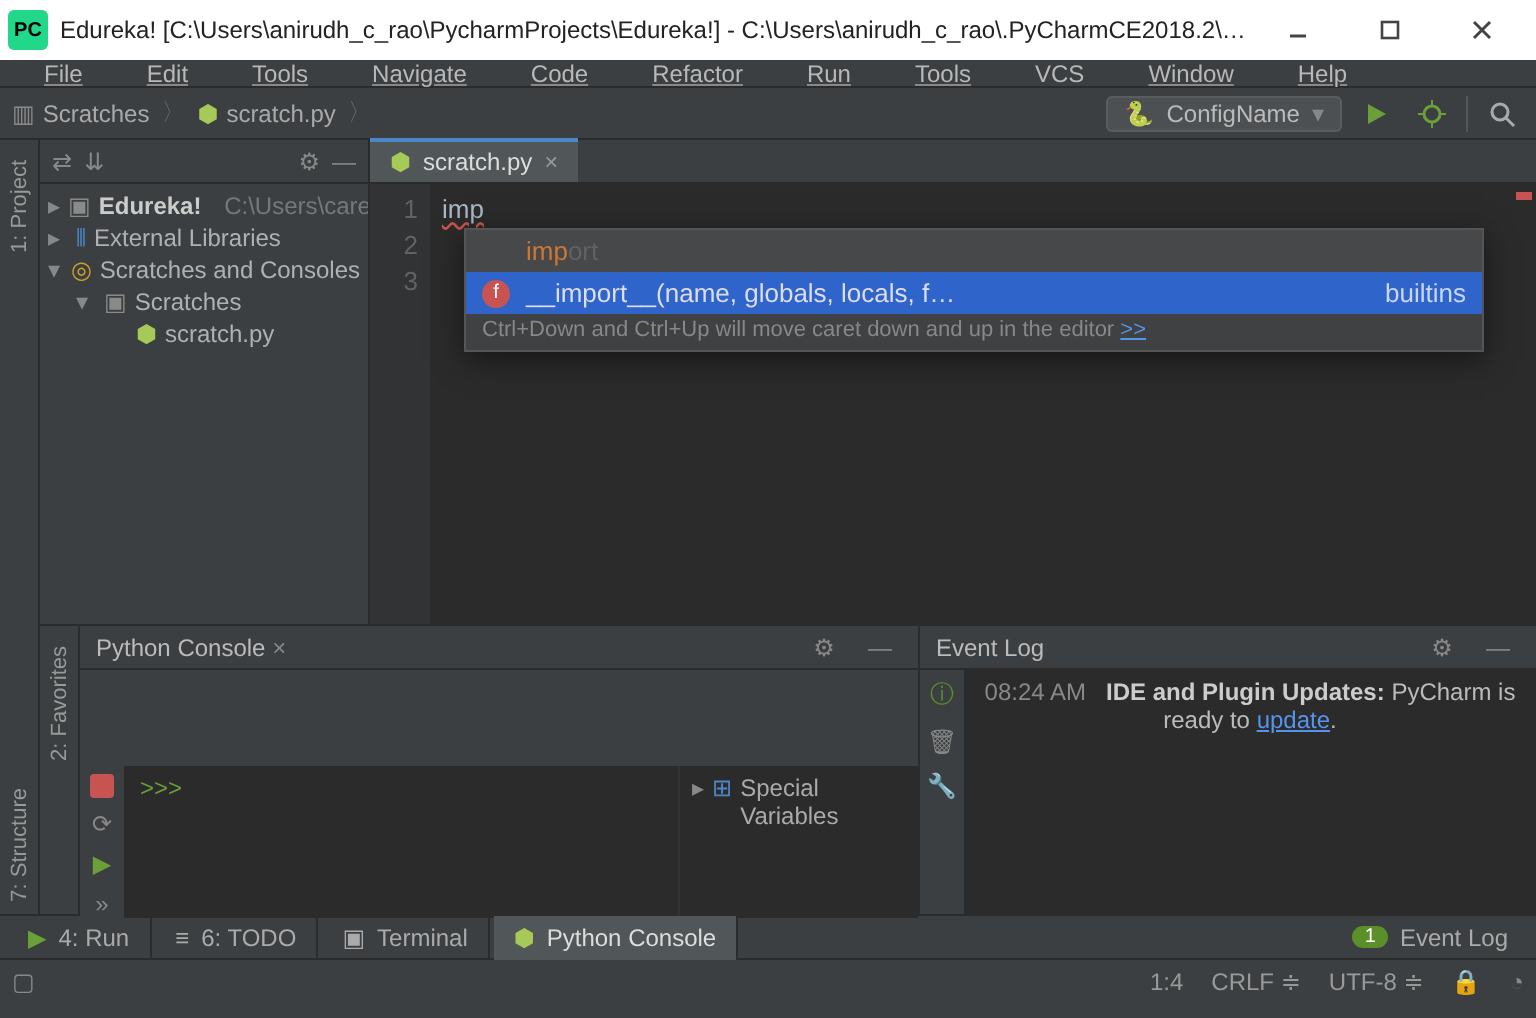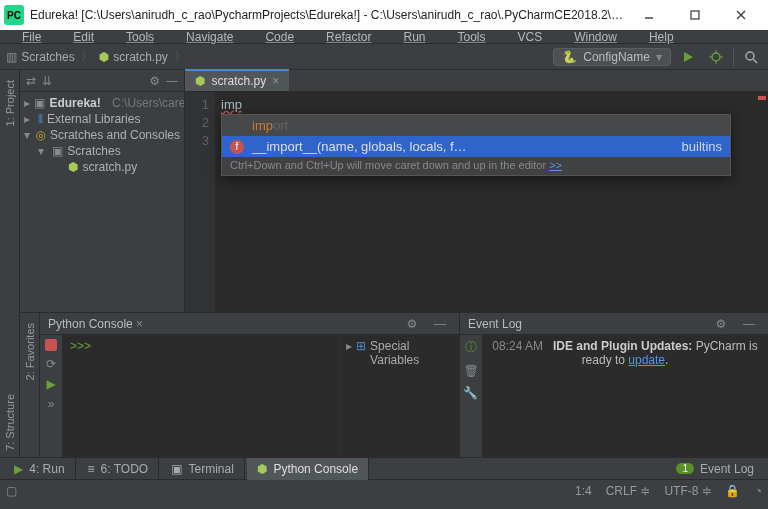--- a/index.html
+++ b/index.html
@@ -41,32 +41,32 @@
   .editor-wrap { flex:1; display:flex; flex-direction:column; background:#2b2b2b; position:relative;}
   .editor-tabs { height:22px; background:#3c3f41; display:flex; align-items:flex-end; border-bottom:1px solid #2b2b2b;}
   .ed-tab { height:22px; background:#515658; padding:0 10px; display:flex; align-items:center; gap:6px; color:#ddd; border-top:2px solid #4a88c7; position:relative;}
   .ed-tab .close { color:#999;}
   .gutter-and-code { flex:1; display:flex; font-family:"Consolas","Courier New",monospace; font-size:13px; position:relative;}
   .gutter { width:30px; background:#313335; color:#606366; text-align:right; padding:4px 6px 0 0;}
   .gutter div { height:18px; line-height:18px;}
   .code { flex:1; padding:4px 0 0 6px; color:#a9b7c6; position:relative;}
   .code .line { height:18px; line-height:18px;}
   .kw { color:#cc7832;} .dim { color:#606366;}
-  .autocomplete { position:absolute; left:6px; top:22px; width:510px; background:#46484a; border:1px solid #555; box-shadow:0 4px 14px rgba(0,0,0,.5); font-family:"Consolas","Courier New",monospace;}
+  .autocomplete { position:absolute; left:17px; top:22px; width:510px; background:#46484a; border:1px solid #555; box-shadow:0 4px 14px rgba(0,0,0,.5); font-family:"Consolas","Courier New",monospace;}
   .ac-row { display:flex; align-items:center; padding:3px 8px; gap:8px;}
   .ac-row.sel { background:#2f65ca; color:#fff;}
   .ac-row .ac-icon { width:14px; height:14px; border-radius:7px; display:flex; align-items:center; justify-content:center; font-size:10px;}
   .ac-row.sel .ac-right { margin-left:auto; color:#c9d7ff;}
   .ac-row .ac-right { margin-left:auto; color:#888;}
   .ac-hint { font-family:"Segoe UI"; font-size:11px; color:#888; padding:2px 8px 4px; background:#3f4143;}
   .ac-hint a { color:#5394ec; text-decoration:underline;}
   .err-stripe { position:absolute; right:2px; top:4px; width:8px; height:4px; background:#c75450;}
   
   .lower { height: 145px; display:flex; border-top:1px solid #2b2b2b;}
-  .console-pane { width:420px; display:flex; flex-direction:column; border-right:1px solid #2b2b2b;}
+  .console-pane { width:420px; display:flex; flex-direction:column; border-right:1px solid #2b2b2b;gap:48px;}
   .pane-hdr { height:22px; display:flex; align-items:center; padding:0 8px; color:#bbb; background:#3c3f41; border-bottom:1px solid #2b2b2b; gap:6px;}
   .pane-hdr .title { flex:1;}
   .console-body { flex:1; display:flex; background:#2b2b2b;}
   .console-left { width:22px; background:#3c3f41; display:flex; flex-direction:column; align-items:center; padding-top:4px; gap:6px;}
   .console-left .sq-red { width:12px; height:12px; background:#c75450; border-radius:2px;}
   .console-left .play-g { color:#6a9f3a;}
   .console-center { flex:1; padding:4px 8px; font-family:"Consolas",monospace; color:#a9b7c6; position:relative;}
   .console-right { width:120px; border-left:1px solid #333; padding:4px 6px; color:#aaa; display:flex; align-items:flex-start; gap:4px;}
   .prompt { color:#6a9f3a;}
   .eventlog-pane { flex:1; display:flex; flex-direction:column;}

